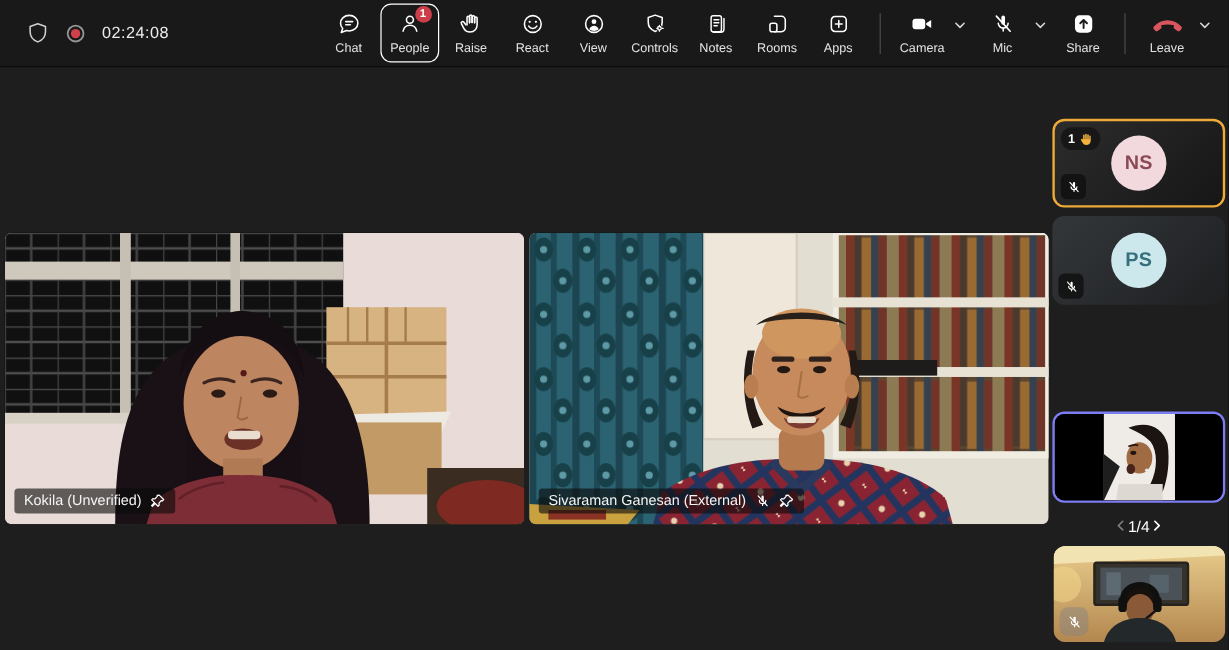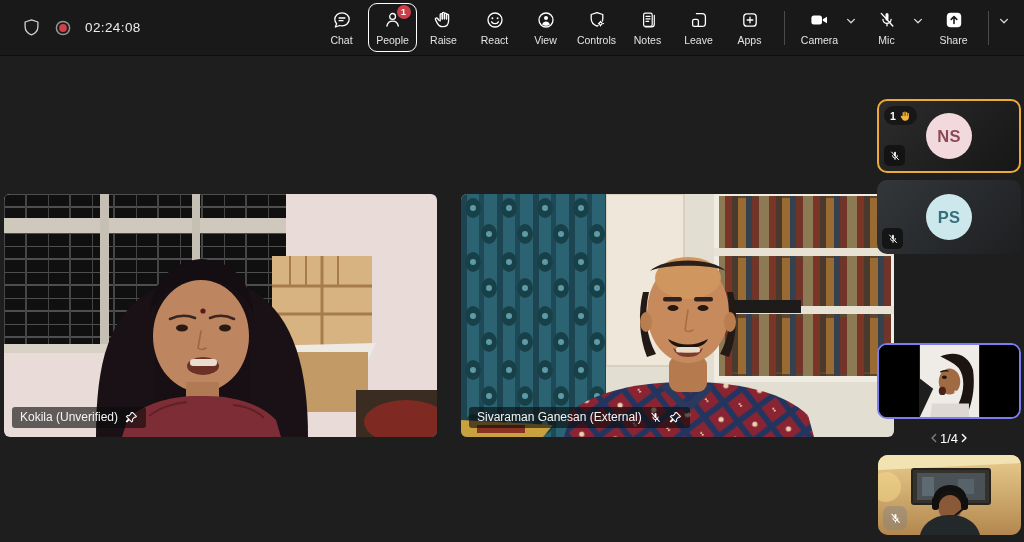--- a/index.html
+++ b/index.html
@@ -32,21 +32,21 @@
   }
   .tb-divider { width:1px; height:34px; background:#4b4b4b; margin:0 9px; }
   .tb-group { display:flex; align-items:center; }
   .chev { margin:0 4px 14px 0; }
   
   .stage-tile {
     position:absolute; top:194px; width:433px; height:243px;
     border-radius:6px; overflow:hidden; background:#000;
   }
   .stage-tile.left { left:4px; }
-  .stage-tile.right { left:461px; }
+  .stage-tile.right { left:441px; }
   .scene { display:block; width:100%; height:100%; }
   .name-pill {
     position:absolute; left:8px; bottom:9px;
     background:rgba(12,12,12,.62); border-radius:3px; padding:3px 8px 4px;
     display:flex; align-items:center; gap:7px; font-size:12px; color:#f4f4f4;margin-top:40px;
   }
   
   .sb-tile {
     position:absolute; left:877px; width:144px; height:74px;
     border-radius:10px; overflow:hidden;
@@ -183,21 +183,21 @@
         <span class="tb-lbl">Notes</span>
       </div>
 
       <div class="tb-btn">
         <span class="ic-wrap">
             <svg width="20" height="20" viewBox="0 0 20 20" fill="none" stroke="#fff" stroke-width="1.3" stroke-linecap="round" stroke-linejoin="round">
               <path d="M7.4 3.6h5.8a3.2 3.2 0 013.2 3.2v6.4a3.2 3.2 0 01-3.2 3.2H7.4"></path>
               <rect x="3.6" y="9.4" width="5.8" height="7" rx="1.7" fill="#191919"></rect>
             </svg>
           </span>
-        <span class="tb-lbl">Leave</span>
+        <span class="tb-lbl">Rooms</span>
       </div>
 
       <div class="tb-btn">
         <span class="ic-wrap">
             <svg width="20" height="20" viewBox="0 0 20 20" fill="none" stroke="#fff" stroke-width="1.3" stroke-linecap="round">
               <rect x="3.8" y="3.8" width="12.4" height="12.4" rx="3"></rect>
               <path d="M10 7.2v5.6M7.2 10h5.6"></path>
             </svg>
           </span>
         <span class="tb-lbl">Apps</span>
@@ -244,20 +244,28 @@
               <rect x="2.8" y="2.8" width="14.4" height="14.4" rx="3.8" fill="#fff"></rect>
               <path d="M10 13.4V6.8M7.2 9.4L10 6.6l2.8 2.8" fill="none" stroke="#1c1c1c" stroke-width="1.6" stroke-linecap="round" stroke-linejoin="round"></path>
             </svg>
           </span>
         <span class="tb-lbl">Share</span>
       </div>
 
       <div class="tb-divider"></div>
 
       <div class="tb-group">
+        <div class="tb-btn">
+          <span class="ic-wrap">
+              <svg width="26" height="14" viewBox="0 0 26 14">
+                <path d="M1.6 9.1C8 2.2 18 2.2 24.4 9.1c.6.6.6 1.5.1 2.1l-1.2 1.4c-.5.6-1.4.7-2 .2l-2.6-1.8c-.5-.4-.8-1-.6-1.6l.3-1.3c-3.5-1-7.3-1-10.8 0l.3 1.3c.2.6-.1 1.2-.6 1.6l-2.6 1.8c-.6.5-1.5.4-2-.2L1.5 11.2c-.5-.6-.5-1.5.1-2.1z" fill="#d9565f"></path>
+              </svg>
+            </span>
+          <span class="tb-lbl">Leave</span>
+        </div>
         <svg class="chev" width="12" height="12" viewBox="0 0 12 12">
             <path d="M2.6 4.4L6 7.8l3.4-3.4" fill="none" stroke="#d8d8d8" stroke-width="1.3" stroke-linecap="round" stroke-linejoin="round"></path>
           </svg>
       </div>
 
     </div>
   </div>
 
   <div class="stage-tile left">
     <svg class="scene" viewBox="0 0 433 243" preserveAspectRatio="none">

